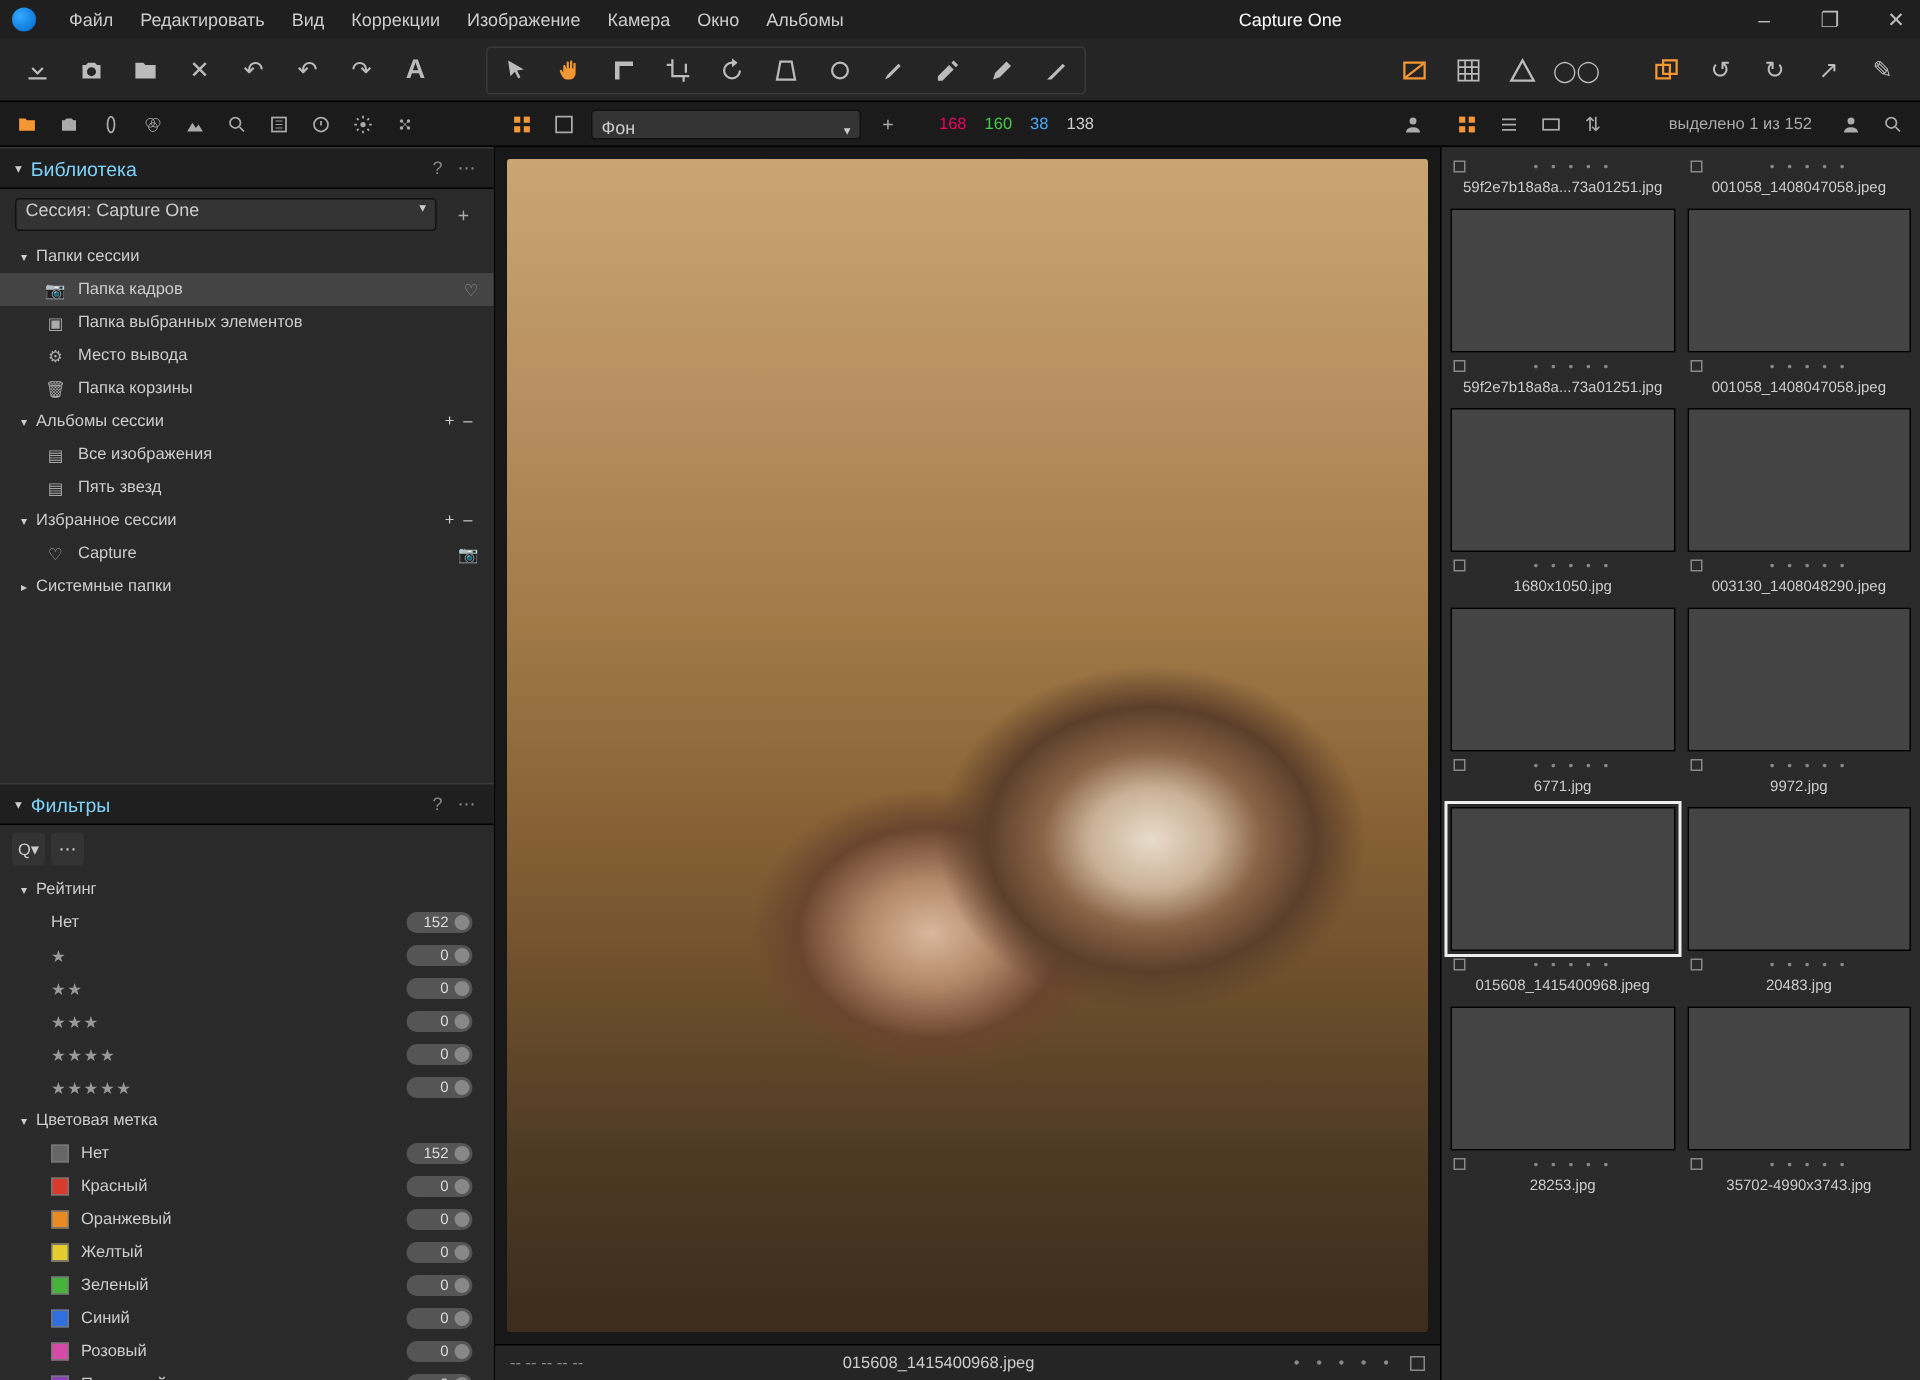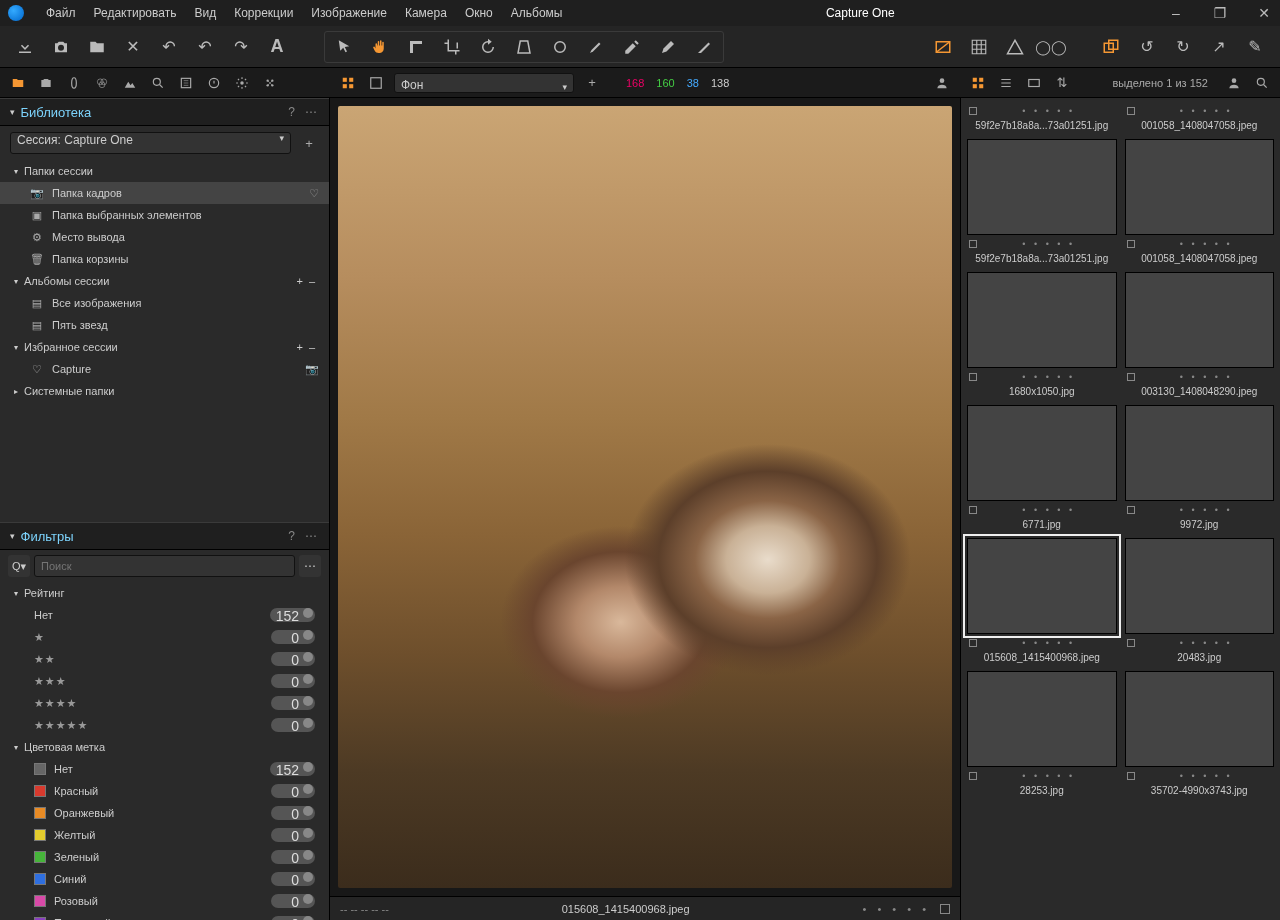--- a/index.html
+++ b/index.html
@@ -54,21 +54,21 @@
 .tree-item .ico { width:14px; text-align:center; color:#aaa;}
 .tree-item .sp{flex:1;}
 .tree-item .heart{color:#999;}
 
 .search-row { padding:5px 8px; display:flex; gap:4px;}
 .search-row .sic{width:22px;height:22px;background:#333;border-radius:3px;display:flex;align-items:center;justify-content:center;font-size:11px;}
 .search-row input { flex:1; background:#333; border:1px solid #111; border-radius:3px; height:22px; padding:0 6px; color:#ccc; font-size:11px;}
 .search-row .dots{width:22px;height:22px;background:#333;border-radius:3px;display:flex;align-items:center;justify-content:center;}
 .filter-row { height:22px; padding:0 14px 0 34px; display:flex;align-items:center; gap:8px; color:#ccc; font-size:11px;}
 .filter-row .sp{flex:1;}
-.pill { min-width:44px; height:14px; background:#555; border-radius:7px; font-size:14px; display:flex; align-items:flex-start; justify-content:flex-end; padding:0 2px 0 6px; color:#ddd; position:relative;}
+.pill { min-width:44px; height:14px; background:#555; border-radius:7px; font-size:10px; display:flex; align-items:center; justify-content:flex-end; padding:0 2px 0 6px; color:#ddd; position:relative;}
 .pill .knob{width:10px;height:10px;background:#888;border-radius:50%;margin-left:4px;}
 .stars { letter-spacing:1px; color:#999;}
 .swatch { width:12px;height:12px; border:1px solid #777;}
 
 
 .viewer { flex:1; display:flex; align-items:center; justify-content:center; padding:8px;}
 .photo-main { width:100%; height:100%; border-radius:2px;
   background:
    radial-gradient(ellipse 260px 210px at 70% 58%, #e9dccb 0%, #c9b196 16%, #8a6446 28%, #5c3f2a 42%, transparent 55%),
    radial-gradient(ellipse 200px 160px at 46% 66%, #d9b89b 0%, #b3886a 22%, #6a452e 44%, transparent 60%),
@@ -459,21 +459,20 @@
     <div style="height:120px"></div>
 
     <div class="panel-header">
       <span class="chev">▾</span>
       <span class="ttl">Фильтры</span>
       <span class="hic">?</span>
       <span class="hic">⋯</span>
     </div>
     <div class="search-row">
       <span class="sic">Q▾</span>
-      <input placeholder="Поиск" style="">
       <span class="dots">⋯</span>
     </div>
     <div class="sub-header">
       <span class="chev">▾</span>
         <span>Рейтинг</span>
     </div>
     <div class="filter-row">
       <span>Нет</span>
         <span class="sp"></span>
       <span class="pill">

